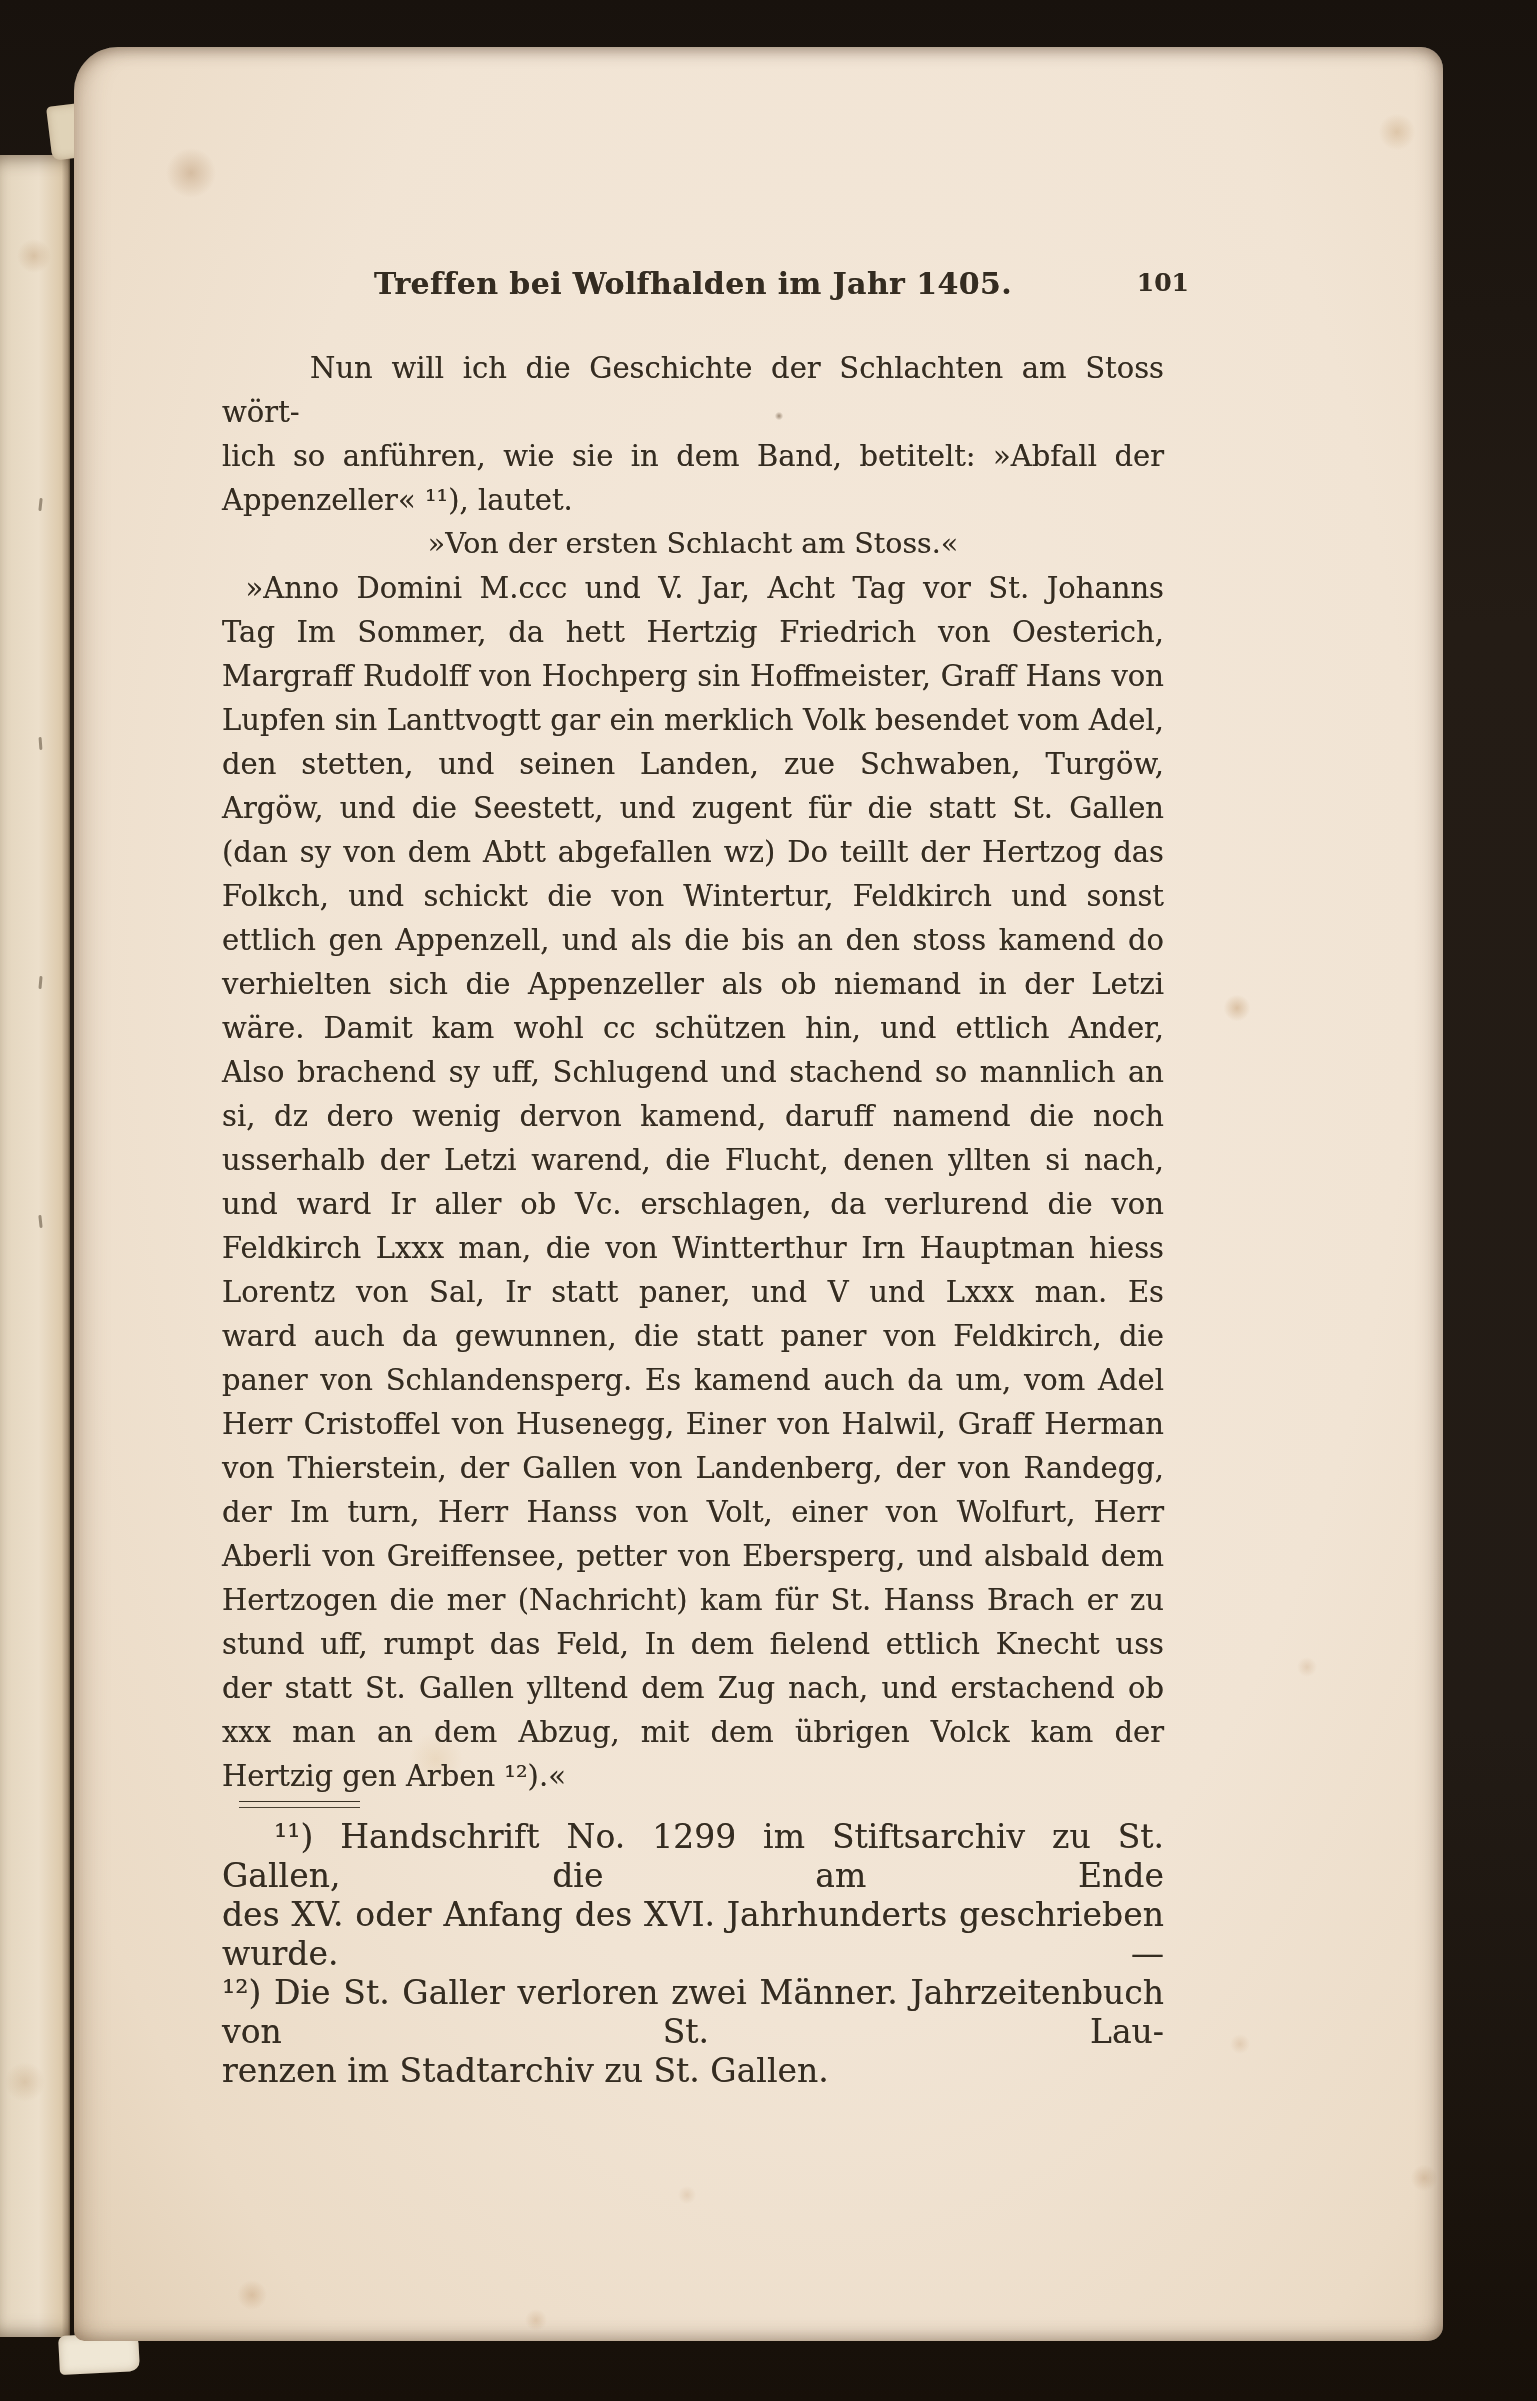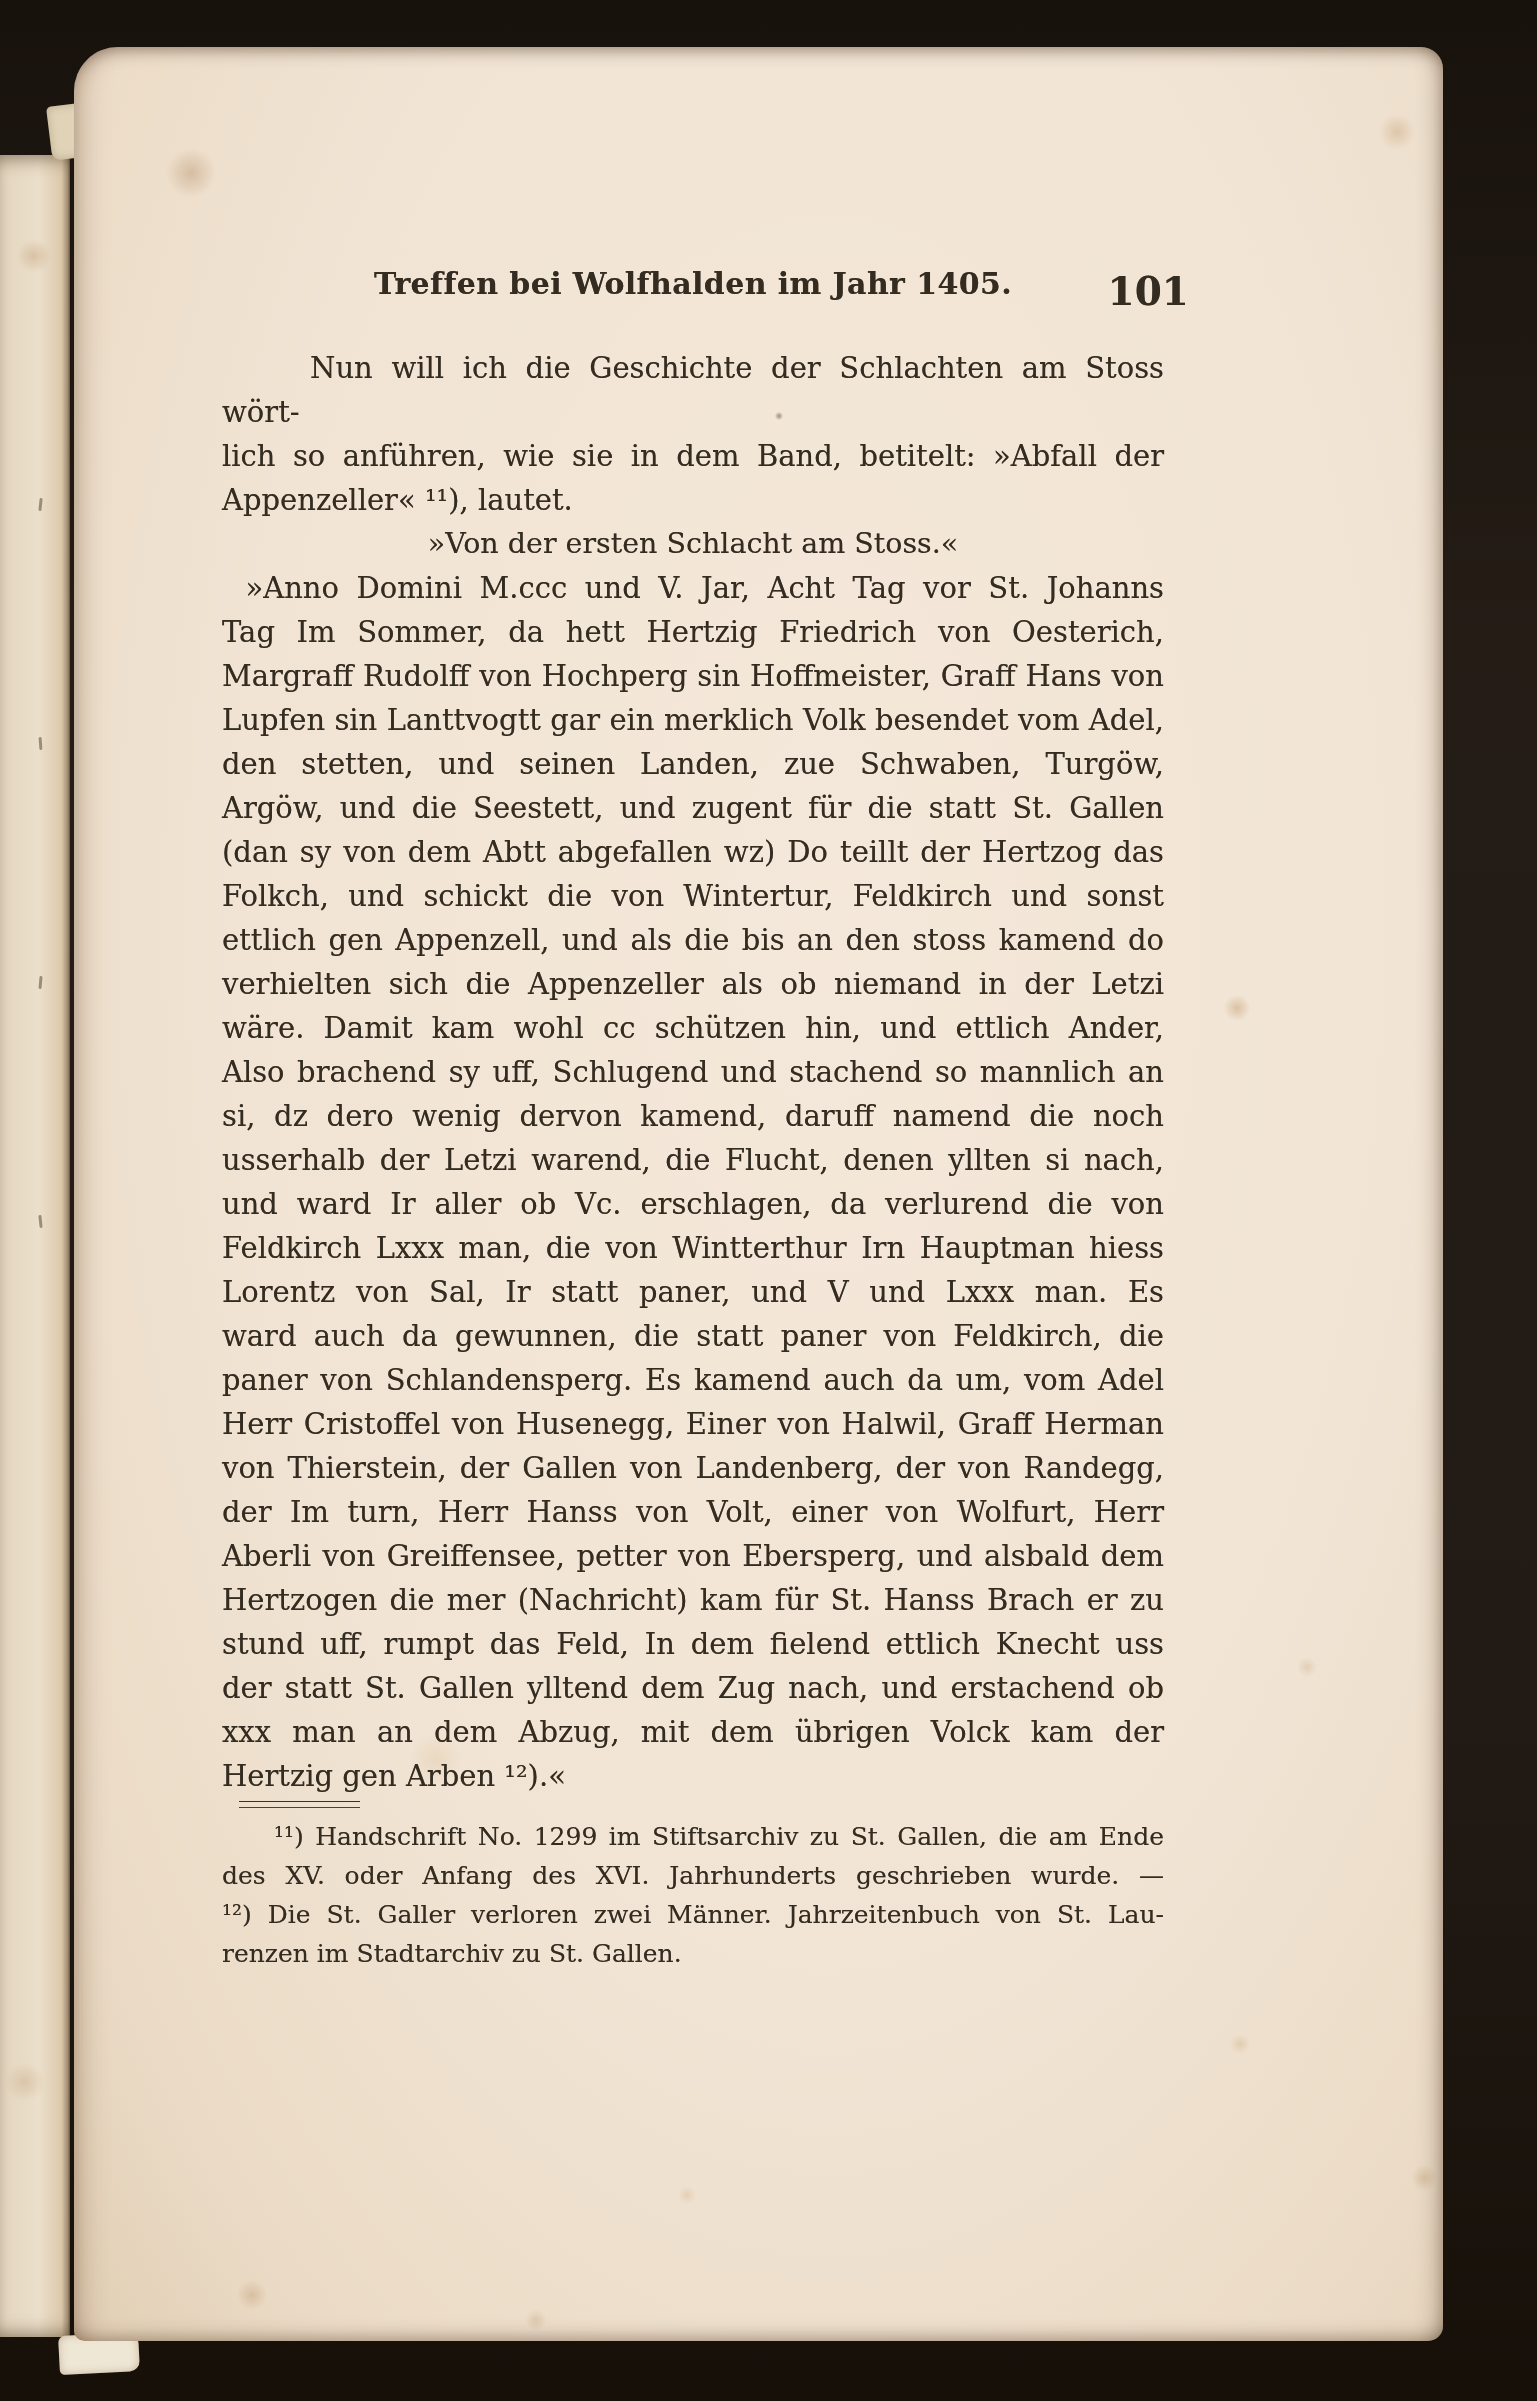--- a/index.html
+++ b/index.html
@@ -51,33 +51,33 @@
       inset 0 13.4px 17px -11.7px rgba(70,45,25,.5),
       inset -17px 0 23.5px -15px rgba(70,45,25,.45),
       inset 0 -15px 20px -13.4px rgba(70,45,25,.4),
       inset 22px 0 28.5px -17px rgba(110,75,45,.38);
     text-decoration: underline;
   }
   .text-col{position:absolute;left:148px;top:219px;width:942px;color:#342c21;}
   .text-col *{text-shadow:0 0 0.4px rgba(52,44,33,.55);}
   .header-row{position:relative;height:34px;margin-bottom:46px;text-align:center;}
   .running-title{font-size:30px;font-weight:bold;letter-spacing:0.4px;}
-  .page-number{position:absolute;right:-25px;top:1.7px;font-size:39px;font-weight:bold;text-align:center;}
+  .page-number{position:absolute;right:-25px;top:1.7px;font-size:25px;font-weight:bold;text-align:center;}
   .para{font-size:29px;line-height:44px;}
   .para .line{text-align:justify;text-align-last:justify;}
   .para .line:last-child{text-align-last:left;}
   .para.intro .line:first-child{text-indent:88px;}
   .para.quote .line:first-child{text-indent:23.5px;}
   .para.footnotes .line:first-child{text-indent:52px;}
   .center-line{font-size:28.5px;line-height:44px;text-align:center;}
   .footnote-rule{
     width:121px;height:4.2px;margin:3.4px 0 9.2px 17px;
     border-top:1.7px solid #3a3226;border-bottom:1.7px solid #4a4132;
   }
-  .para.footnotes{font-size:25px;line-height:39px;}
+  .para.footnotes{font-size:33px;line-height:39px;}
 </style>
 </head>
 <body>
 
 <div class="scan">
 
   <div class="under-strip">
     <span class="tick t1"></span>
     <span class="tick t2"></span>
     <span class="tick t3"></span>

